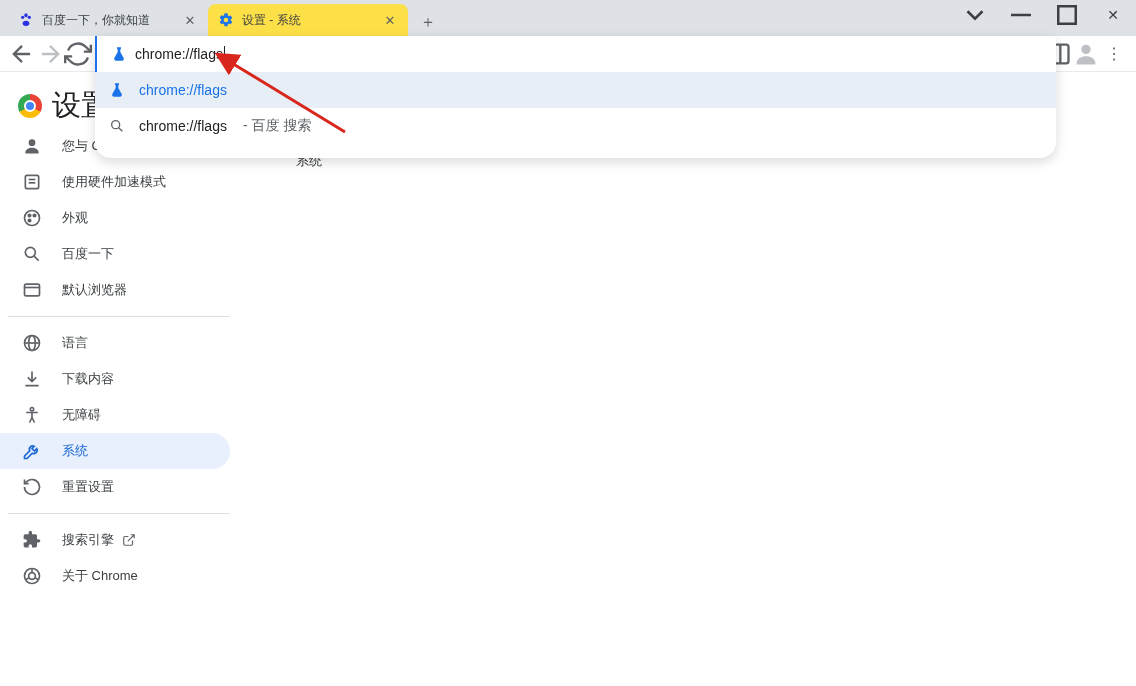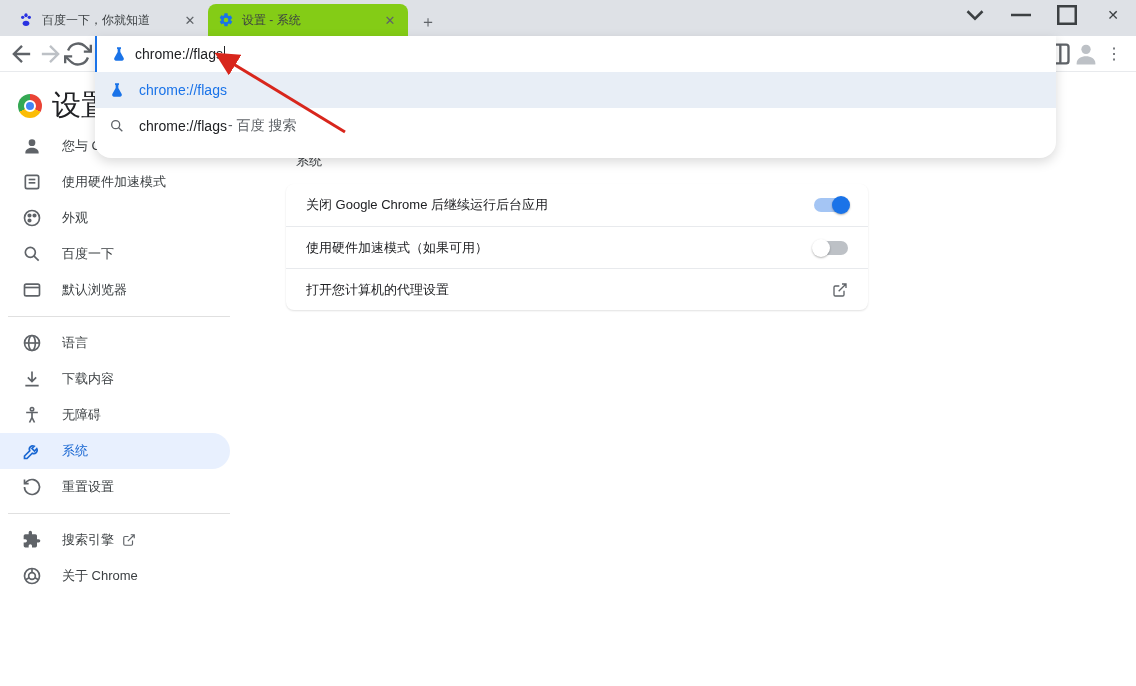--- a/index.html
+++ b/index.html
@@ -1,21 +1,21 @@
 <!DOCTYPE html>
 <html><head>
   <meta charset="utf-8">
   <style>
     * { margin: 0; padding: 0; box-sizing: border-box; font-family: "Microsoft YaHei", -apple-system, sans-serif; }
     body { width: 1136px; height: 686px; background: #fff; overflow: hidden; position: relative; }
 
     
     .tab-strip { height: 36px; background: #dee1e6; display: flex; align-items: flex-end; padding: 0 8px; position: relative; }
     .tab { height: 32px; display: flex; align-items: center; padding: 0 10px; min-width: 200px; max-width: 200px; font-size: 12px; position: relative; border-radius: 8px 8px 0 0; }
-    .tab.active { background: #84cc16; }
+    .tab.active { background: #fde047; }
     .tab:not(.active) { background: #dee1e6; }
     .tab-favicon { width: 16px; height: 16px; margin-right: 8px; display: inline-flex; align-items: center; justify-content: center; font-size: 14px; }
     .tab-title { flex: 1; white-space: nowrap; overflow: hidden; text-overflow: ellipsis; color: #3c4043; }
     .tab-close { width: 16px; height: 16px; color: #5f6368; display: flex; align-items: center; justify-content: center; font-size: 13px; border-radius: 50%; }
     .new-tab { width: 28px; height: 28px; display: flex; align-items: center; justify-content: center; color: #5f6368; margin-left: 6px; font-size: 16px; }
     .window-controls { position: absolute; right: 0; top: 0; height: 30px; display: flex; align-items: center; }
     .wc-btn { width: 46px; height: 30px; display: flex; align-items: center; justify-content: center; color: #3c4043; font-size: 14px; }
 
     
     .toolbar { height: 36px; background: #fff; display: flex; align-items: center; padding: 0 8px; border-bottom: 1px solid #e8eaed; position: relative; z-index: 5; }
@@ -31,21 +31,21 @@
     .omnibox-input-row { position: absolute; top: 0; left: 0; right: 0; height: 36px; display: flex; align-items: center; padding: 0 14px; border-left: 2px solid #1a73e8; }
     .omnibox-input-row .addr-icon { color: #1a73e8; }
     .omnibox-input-row .addr-typed { font-size: 14px; color: #202124; }
     .text-cursor { display: inline-block; width: 1px; height: 16px; background: #202124; vertical-align: middle; margin-left: 1px; }
     .omni-item { height: 36px; display: flex; align-items: center; padding: 0 14px; font-size: 14px; }
     .omni-item.selected { background: #e8eef6; }
     .omni-icon { width: 16px; height: 16px; margin-right: 14px; display: flex; align-items: center; justify-content: center; color: #5f6368; font-size: 13px; }
     .omni-item.selected .omni-icon { color: #1a73e8; }
     .omni-text { color: #202124; }
     .omni-item.selected .omni-text { color: #1a73e8; font-weight: 500; }
-    .omni-secondary { color: #5f6368; margin-left: 1px; }
+    .omni-secondary { color: #5f6368; margin-left: 16px; }
 
     
     .arrow-annotation { position: absolute; left: 215px; top: 52px; width: 140px; height: 90px; z-index: 200; pointer-events: none; }
 
     
     .content { position: absolute; left: 0; right: 0; top: 72px; bottom: 0; display: flex; }
     .logo-area { position: absolute; top: 14px; left: 18px; display: flex; align-items: center; gap: 10px; z-index: 1; }
     .chrome-logo { width: 24px; height: 24px; border-radius: 50%; background: conic-gradient(#ea4335 0deg 120deg, #fbbc05 120deg 240deg, #34a853 240deg 360deg); position: relative; }
     .chrome-logo::after { content: ''; position: absolute; inset: 6px; background: #4285f4; border-radius: 50%; border: 2px solid #fff; }
     .page-title { font-size: 29px; color: #202124; }
@@ -315,32 +315,14 @@
             <line x1="4.2" y1="16.5" x2="8.5" y2="14"></line>
             <line x1="19.8" y1="16.5" x2="15.5" y2="14"></line>
           </svg>
         </span>
       <span>关于 Chrome</span>
     </div>
   </div>
 
   <div class="main">
     <div class="section-title">系统</div>
-    <div class="settings-card">
-      <div class="setting-row">
-        <span>关闭 Google Chrome 后继续运行后台应用</span>
-        <div class="toggle on"></div>
-      </div>
-      <div class="setting-row">
-        <span>使用硬件加速模式（如果可用）</span>
-        <div class="toggle off"></div>
-      </div>
-      <div class="setting-row">
-        <span>打开您计算机的代理设置</span>
-        <div class="ext-icon-box">
-            <svg viewBox="0 0 24 24" fill="none" stroke="currentColor" stroke-width="2">
-              <path d="M18 13v6a2 2 0 0 1-2 2H5a2 2 0 0 1-2-2V8a2 2 0 0 1 2-2h6M15 3h6v6M10 14L21 3"></path>
-            </svg>
-          </div>
-      </div>
-    </div>
   </div>
 </div>
 
 </body></html>

